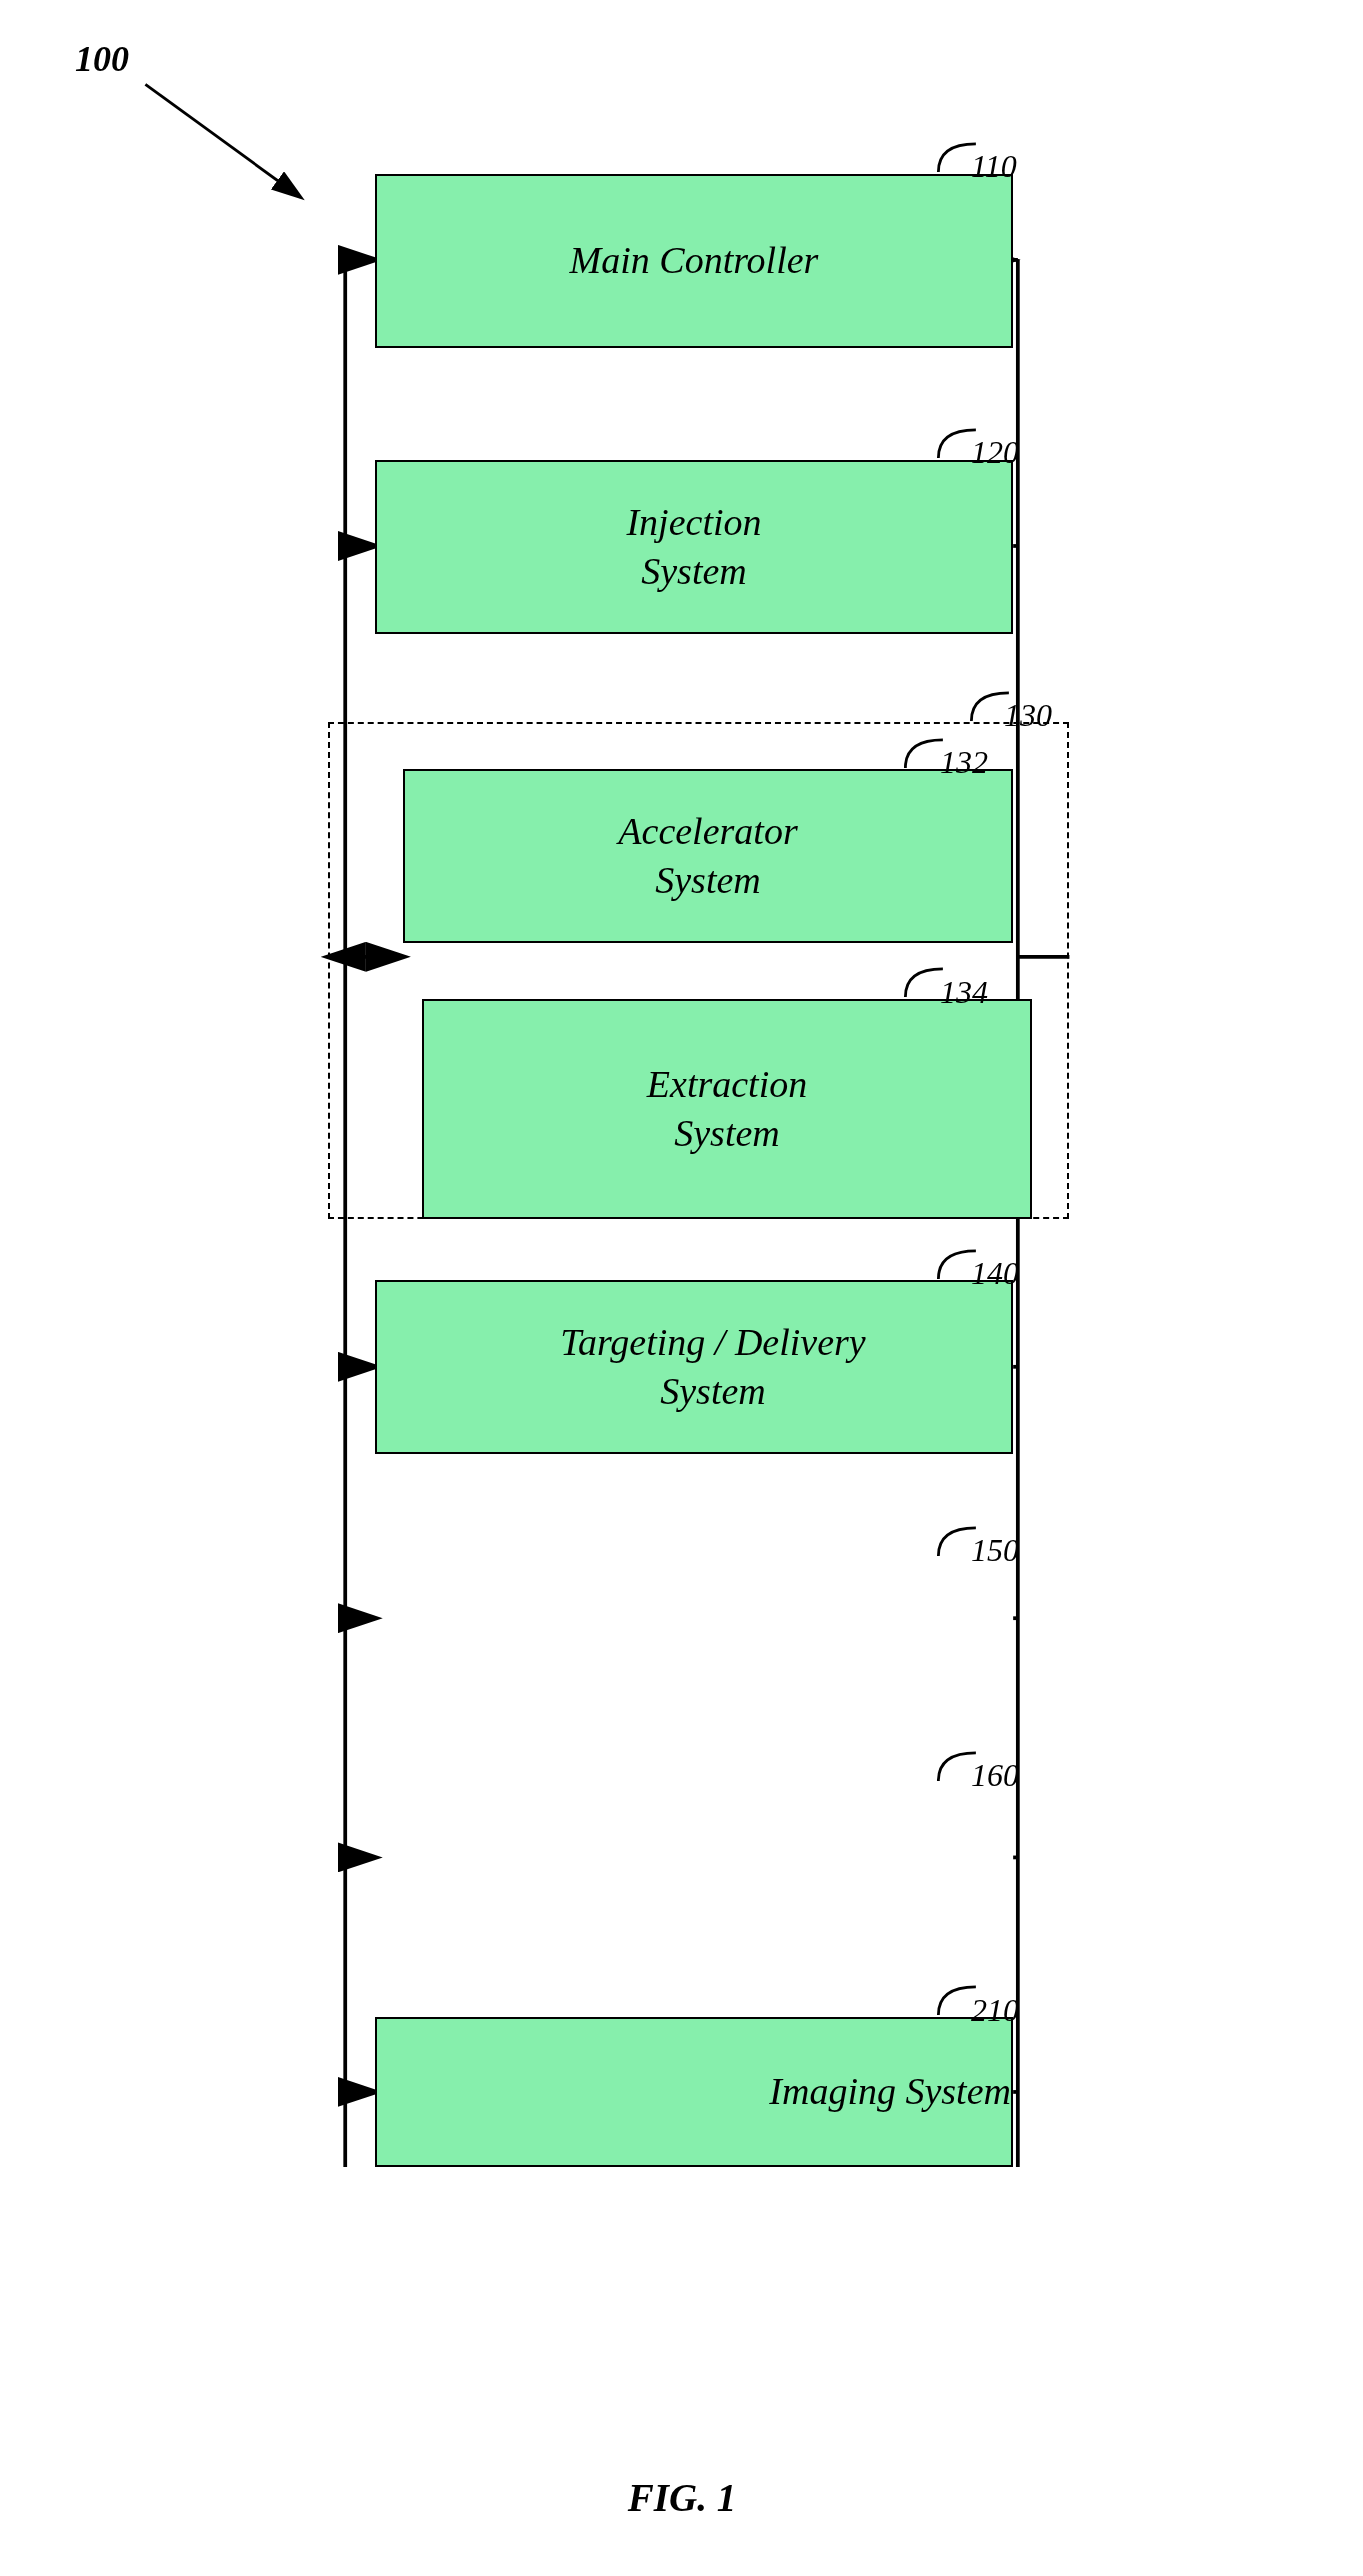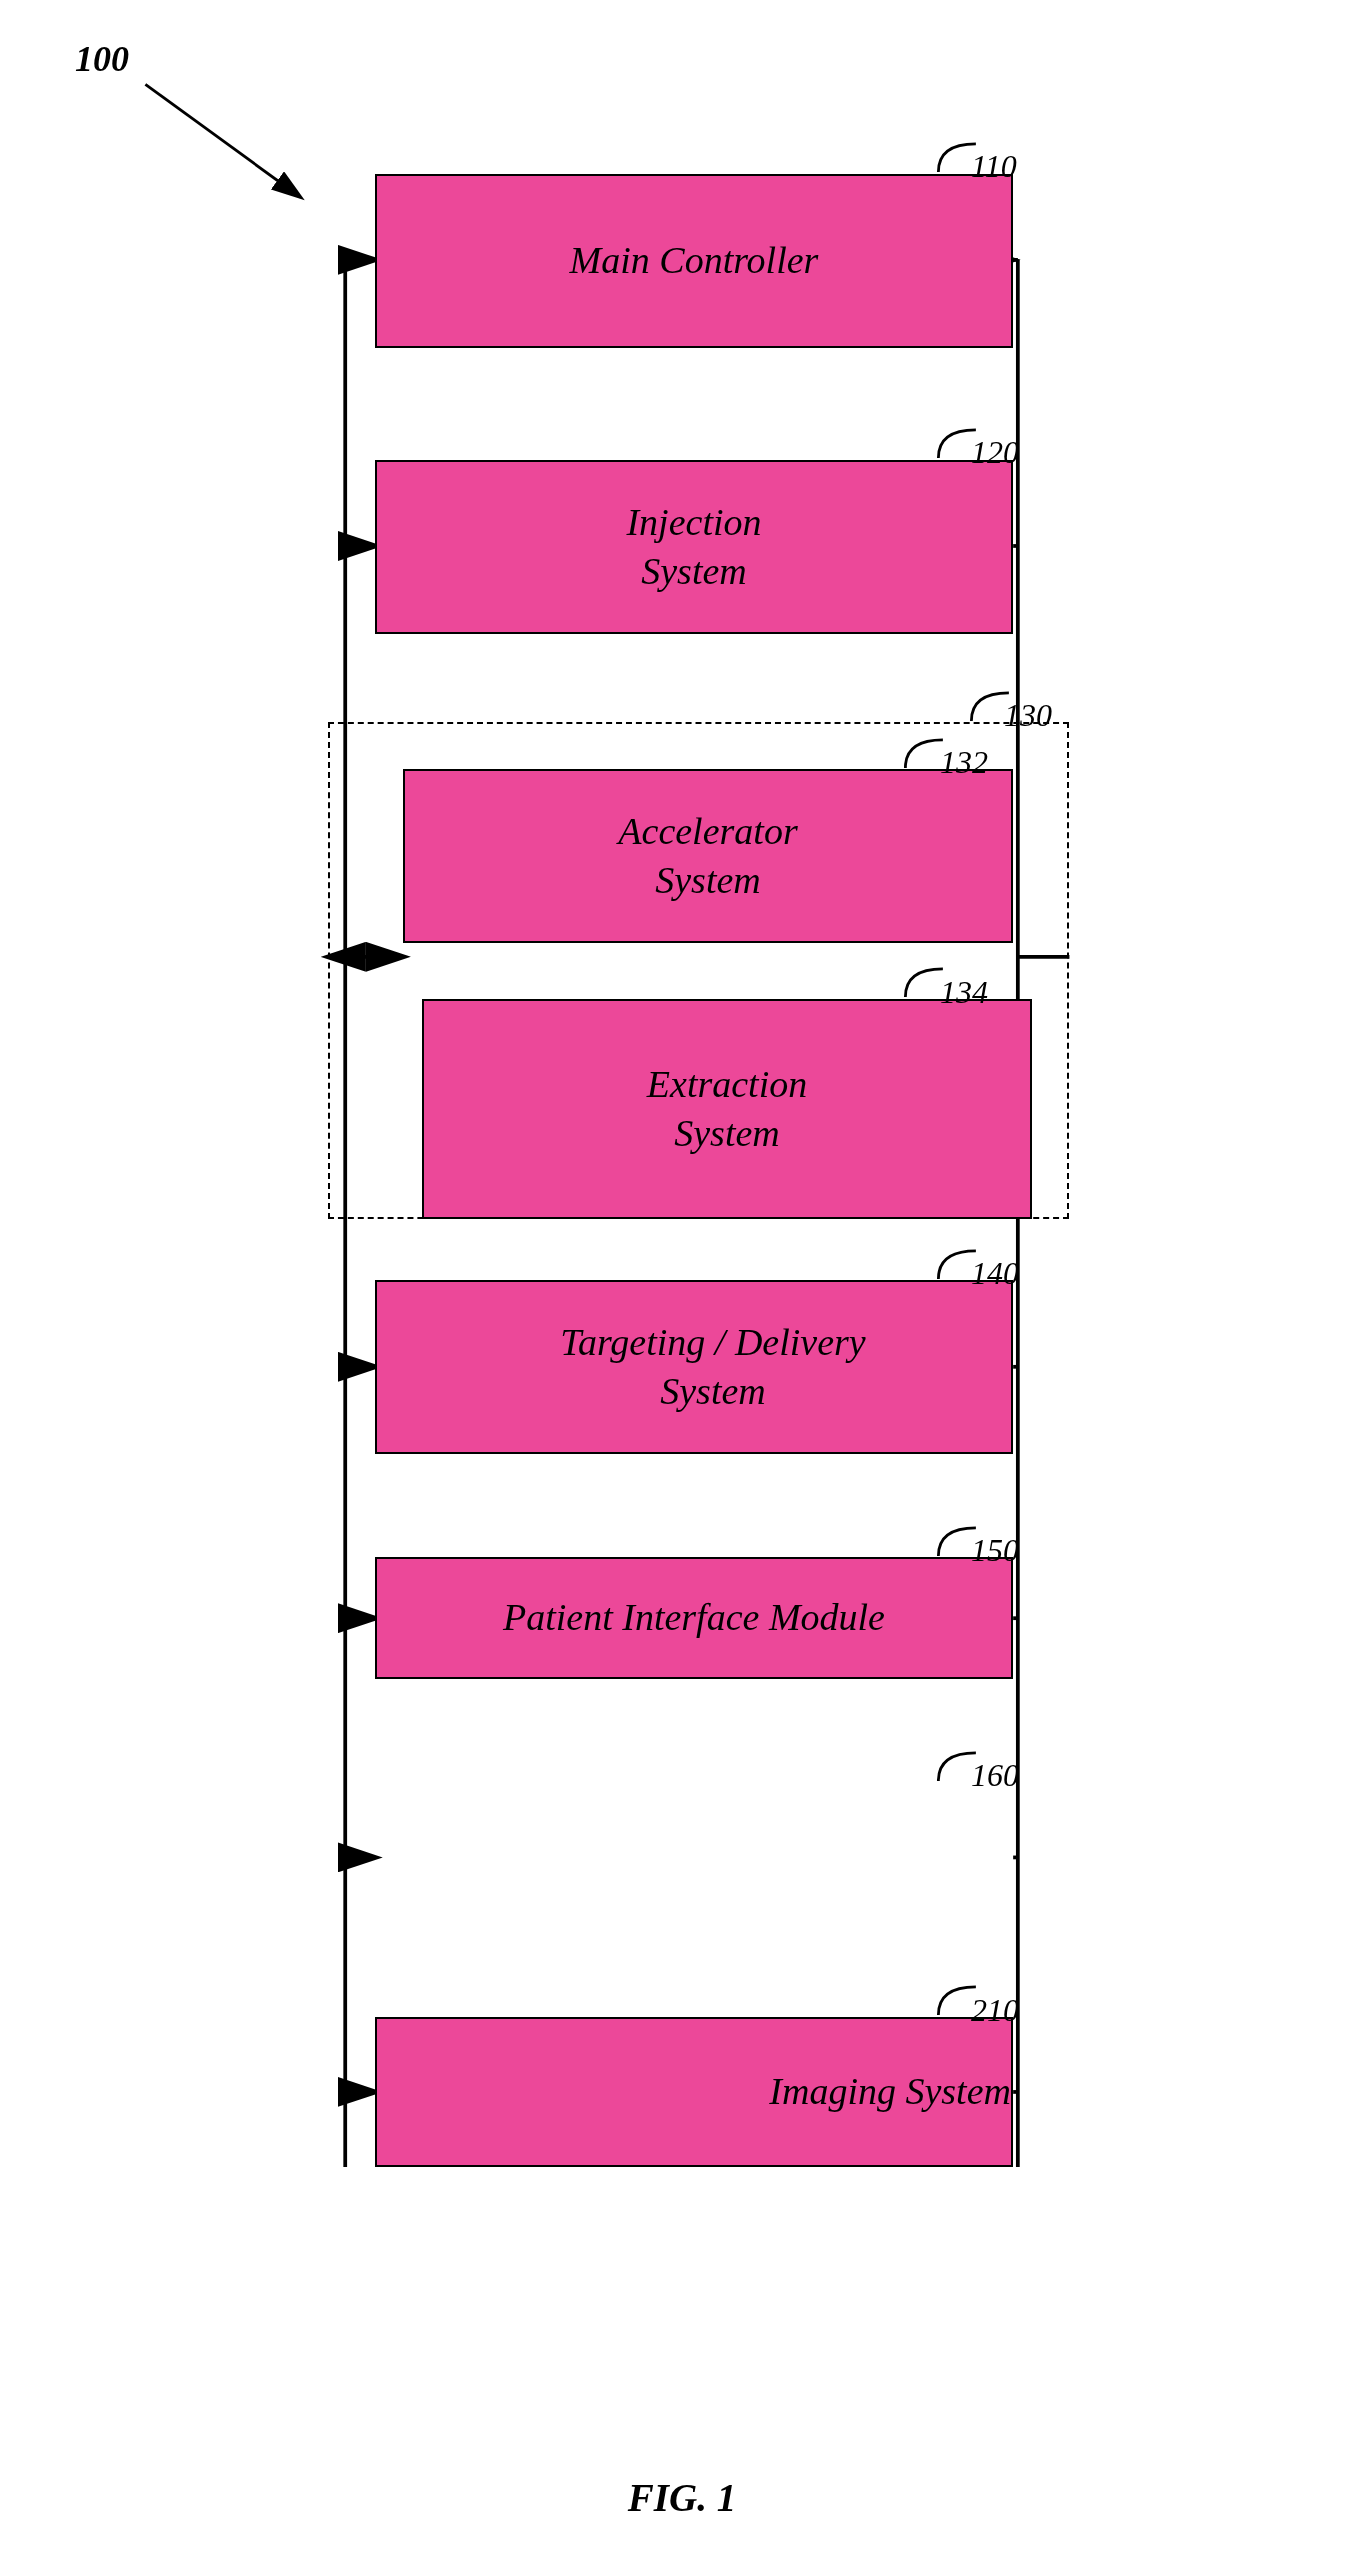--- a/index.html
+++ b/index.html
@@ -38,21 +38,21 @@
       font-size: 36px;
       font-weight: bold;
       font-style: italic;
       color: #000;
     }
 
     
     .sys-box {
       position: absolute;
       border: 2.8px solid #000;
-      background: #ec4899;
+      background: #86efac;
       display: flex;
       align-items: center;
       justify-content: center;
       text-align: center;
     }
 
     .sys-box-label {
       font-size: 38px;
       font-style: italic;
       color: #000;
@@ -180,23 +180,20 @@
 
   <div class="sys-box" style="left:375px; top:1280px; width:638px; height:174px;">
     <span class="sys-box-label" style="white-space:pre-line;margin-left:38px;">Targeting / Delivery
 System</span>
   </div>
   <div class="ref-num" style="left:971px; top:1255px;">140</div>
   <svg style="position:absolute;left:929px;top:1246px;width:75px;height:38px;" viewBox="0 0 80 40" width="75" height="38">
     <path d="M10,35 Q10,5 50,5" stroke="#000" stroke-width="3" fill="none"></path>
   </svg>
 
-  <div class="sys-box" style="left:375px; top:1557px; width:638px; height:122px;">
-    <span class="sys-box-label">Patient Interface Module</span>
-  </div>
   <div class="ref-num" style="left:971px; top:1532px;">150</div>
   <svg style="position:absolute;left:929px;top:1523px;width:75px;height:38px;" viewBox="0 0 80 40" width="75" height="38">
     <path d="M10,35 Q10,5 50,5" stroke="#000" stroke-width="3" fill="none"></path>
   </svg>
 
   <div class="ref-num" style="left:971px; top:1757px;">160</div>
   <svg style="position:absolute;left:929px;top:1748px;width:75px;height:38px;" viewBox="0 0 80 40" width="75" height="38">
     <path d="M10,35 Q10,5 50,5" stroke="#000" stroke-width="3" fill="none"></path>
   </svg>
 

